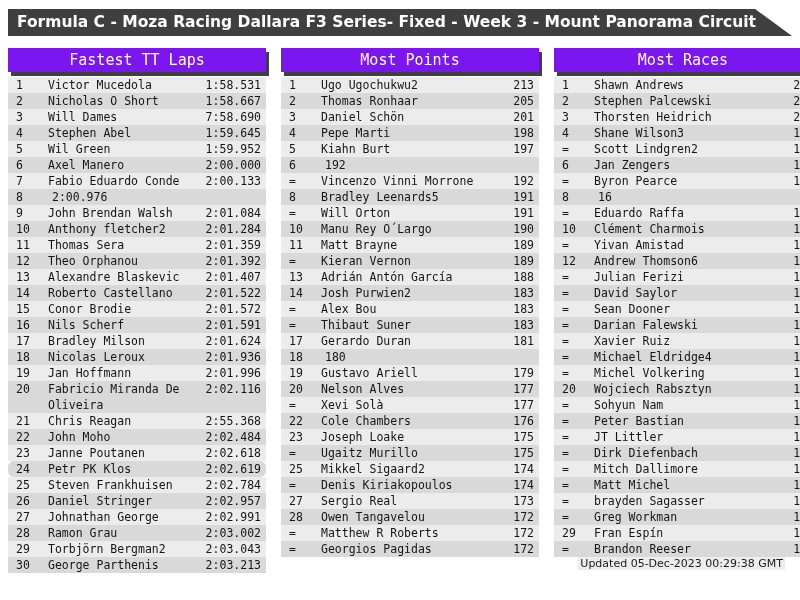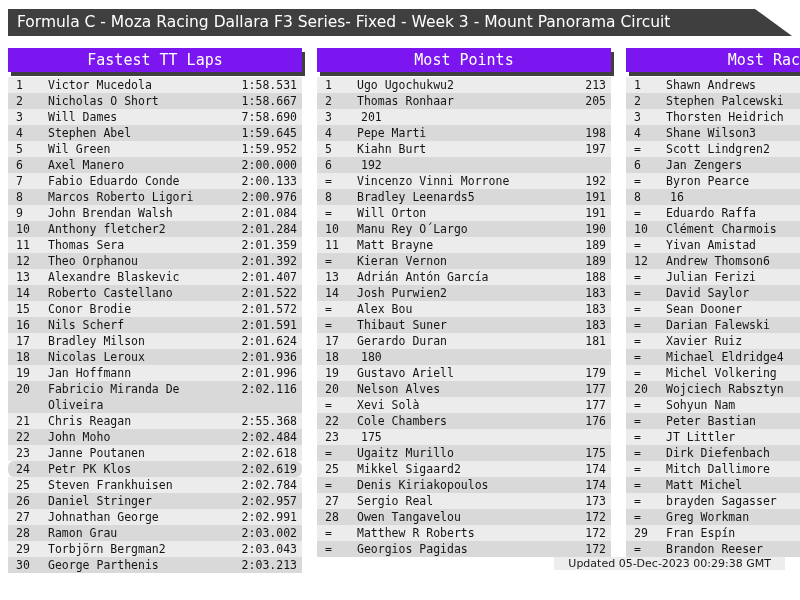--- a/index.html
+++ b/index.html
@@ -19,21 +19,21 @@
     font-size:15.5px; line-height:27px;
     padding-left:9px;
     box-sizing:border-box;
     clip-path:polygon(0 0, calc(100% - 37px) 0, 100% 100%, 0 100%);
     white-space:nowrap;
   }
   .columns {
     position:absolute; left:8px; top:48px;
     display:flex; gap:15px;
   }
-  .col { width:294px; }
+  .col { width:258px; }
   .col-header {
     height:24px; line-height:24px;
     background:#7b16f0;
     color:#ffffff;
     text-align:center;
     font-size:15px;
     box-shadow:3px 4px 0 #3f3f3f;
     margin-bottom:5px;
     white-space:nowrap;
   }
@@ -50,28 +50,28 @@
   .row.dark  { background:#d9d9d9; }
   .rank { flex:none; width:32px; }
   .name { flex:1; }
   .value { flex:none; text-align:right; white-space:nowrap; padding-left:4px; }
   .updated {
     position:absolute; top:557px; right:15px;
     font-family:"DejaVu Sans", sans-serif;
     font-size:11px; line-height:13px;
     color:#1a1a1a;
     background:#ededed;
-    padding:0 14px;
+    padding:0 2px;
     white-space:nowrap;
   }
 </style>
 </head>
 <body>
 
-<div class="titlebar" style="background: rgb(63, 63, 63);">
+<div class="titlebar" style="background: rgb(63, 63, 63); font-weight: bold;">
   <span>Formula C - Moza Racing Dallara F3 Series- Fixed - Week 3 - Mount Panorama Circuit</span>
 </div>
 
 <div class="columns">
   <div class="col">
     <div class="col-header" style="background: rgb(123, 22, 240); box-shadow: rgb(63, 63, 63) 3px 4px 0px;">Fastest TT Laps</div>
     <div class="rows">
         <div class="row light" style="background: rgb(236, 236, 236);">
           <span class="rank">1</span>
           <span class="name">Victor Mucedola</span>
@@ -102,21 +102,20 @@
           <span class="name">Axel Manero</span>
           <span class="value">2:00.000</span>
         </div>
         <div class="row light" style="background: rgb(236, 236, 236);">
           <span class="rank">7</span>
           <span class="name">Fabio Eduardo Conde</span>
           <span class="value">2:00.133</span>
         </div>
         <div class="row dark" style="background: rgb(217, 217, 217);">
           <span class="rank">8</span>
-          <span class="name">Marcos Roberto Ligori</span>
           <span class="value">2:00.976</span>
         </div>
         <div class="row light" style="background: rgb(236, 236, 236);">
           <span class="rank">9</span>
           <span class="name">John Brendan Walsh</span>
           <span class="value">2:01.084</span>
         </div>
         <div class="row dark" style="background: rgb(217, 217, 217);">
           <span class="rank">10</span>
           <span class="name">Anthony fletcher2</span>
@@ -232,20 +231,21 @@
           <span class="name">Ugo Ugochukwu2</span>
           <span class="value">213</span>
         </div>
         <div class="row dark" style="background: rgb(217, 217, 217);">
           <span class="rank">2</span>
           <span class="name">Thomas Ronhaar</span>
           <span class="value">205</span>
         </div>
         <div class="row light" style="background: rgb(236, 236, 236);">
           <span class="rank">3</span>
+          <span class="name">Daniel Schön</span>
           <span class="value">201</span>
         </div>
         <div class="row dark" style="background: rgb(217, 217, 217);">
           <span class="rank">4</span>
           <span class="name">Pepe Marti</span>
           <span class="value">198</span>
         </div>
         <div class="row light" style="background: rgb(236, 236, 236);">
           <span class="rank">5</span>
           <span class="name">Kiahn Burt</span>
@@ -329,20 +329,21 @@
           <span class="name">Xevi Solà</span>
           <span class="value">177</span>
         </div>
         <div class="row dark" style="background: rgb(217, 217, 217);">
           <span class="rank">22</span>
           <span class="name">Cole Chambers</span>
           <span class="value">176</span>
         </div>
         <div class="row light" style="background: rgb(236, 236, 236);">
           <span class="rank">23</span>
+          <span class="name">Joseph Loake</span>
           <span class="value">175</span>
         </div>
         <div class="row dark" style="background: rgb(217, 217, 217);">
           <span class="rank">=</span>
           <span class="name">Ugaitz Murillo</span>
           <span class="value">175</span>
         </div>
         <div class="row light" style="background: rgb(236, 236, 236);">
           <span class="rank">25</span>
           <span class="name">Mikkel Sigaard2</span>

